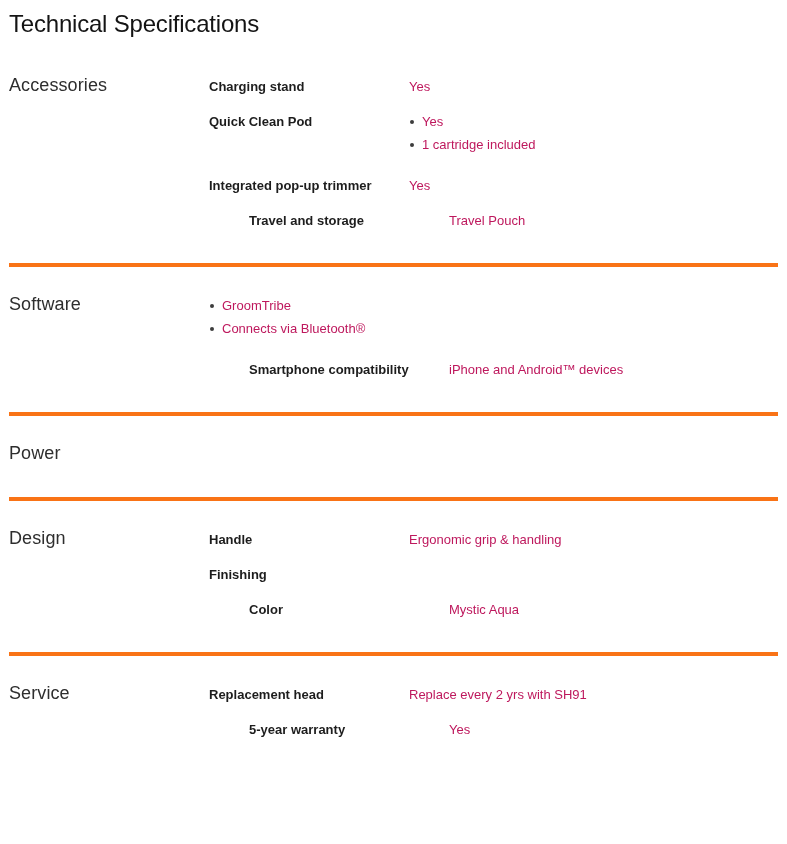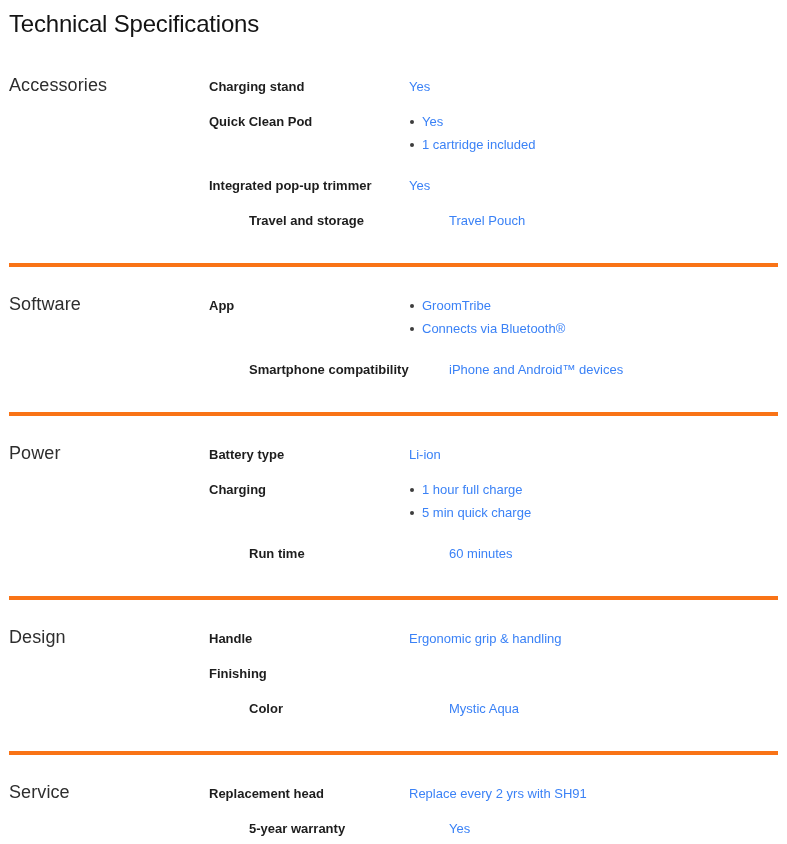--- a/index.html
+++ b/index.html
@@ -67,21 +67,21 @@
   .spec-label {
     font-size: 13px;
     font-weight: 700;
     color: #1d1d1d;
     line-height: 16px;
     padding-right: 10px;
   }
   .spec-value {
     font-size: 13px;
     font-weight: 400;
-    color: #3b82f6;
+    color: #be185d;
     line-height: 16px;
   }
   .bullet-list {
     list-style: none;
     margin: 0;
     padding: 0;
   }
   .bullet-list li {
     position: relative;
     padding-left: 13px;
@@ -134,59 +134,37 @@
     <div class="spec-label">Travel and storage</div>
     <div class="spec-value">Travel Pouch</div>
   </div>
 </div>
   </section>
 
   <section class="spec-section">
     <h2 class="section-title">Software</h2>
     <div class="section-rows">
   <div class="spec-row bulleted">
-    <div class="spec-label">App</div>
     <div class="spec-value">
               <ul class="bullet-list">
                 <li>GroomTribe</li>
                 <li>Connects via Bluetooth®</li>
               </ul>
             </div>
   </div>
 
   <div class="spec-row">
     <div class="spec-label">Smartphone compatibility</div>
     <div class="spec-value">iPhone and Android™ devices</div>
   </div>
 </div>
   </section>
 
   <section class="spec-section">
     <h2 class="section-title">Power</h2>
-    <div class="section-rows">
-  <div class="spec-row">
-    <div class="spec-label">Battery type</div>
-    <div class="spec-value">Li-ion</div>
-  </div>
-
-  <div class="spec-row bulleted">
-    <div class="spec-label">Charging</div>
-    <div class="spec-value">
-              <ul class="bullet-list">
-                <li>1 hour full charge</li>
-                <li>5 min quick charge</li>
-              </ul>
-            </div>
-  </div>
-
-  <div class="spec-row">
-    <div class="spec-label">Run time</div>
-    <div class="spec-value">60 minutes</div>
-  </div>
-</div>
   </section>
 
   <section class="spec-section">
     <h2 class="section-title">Design</h2>
     <div class="section-rows">
   <div class="spec-row">
     <div class="spec-label">Handle</div>
     <div class="spec-value">Ergonomic grip &amp; handling</div>
   </div>
 

